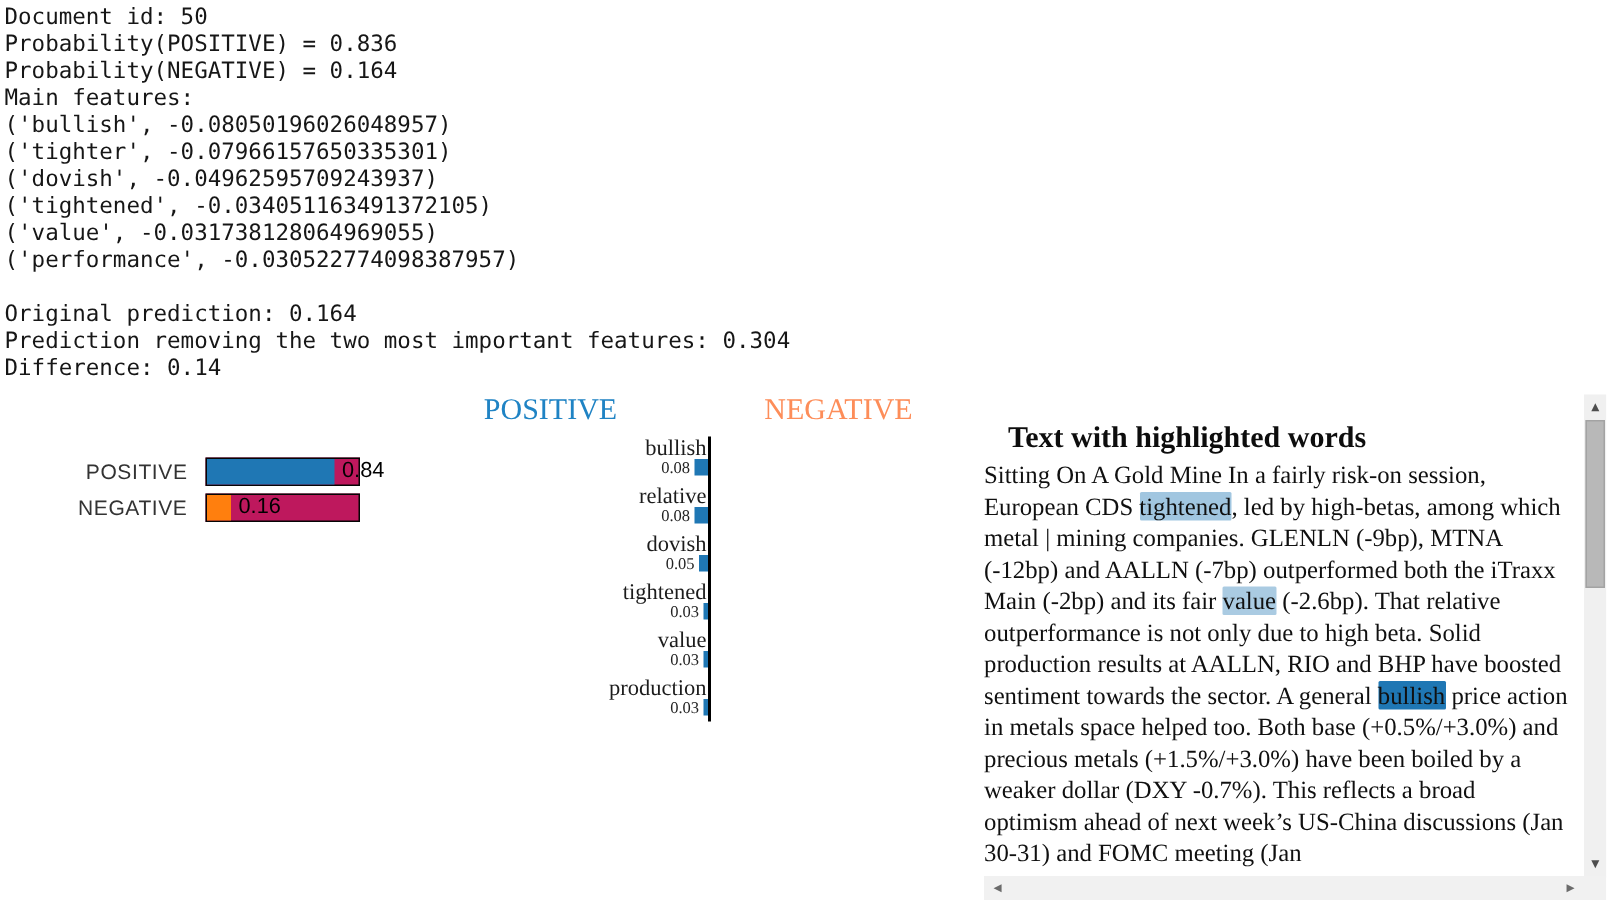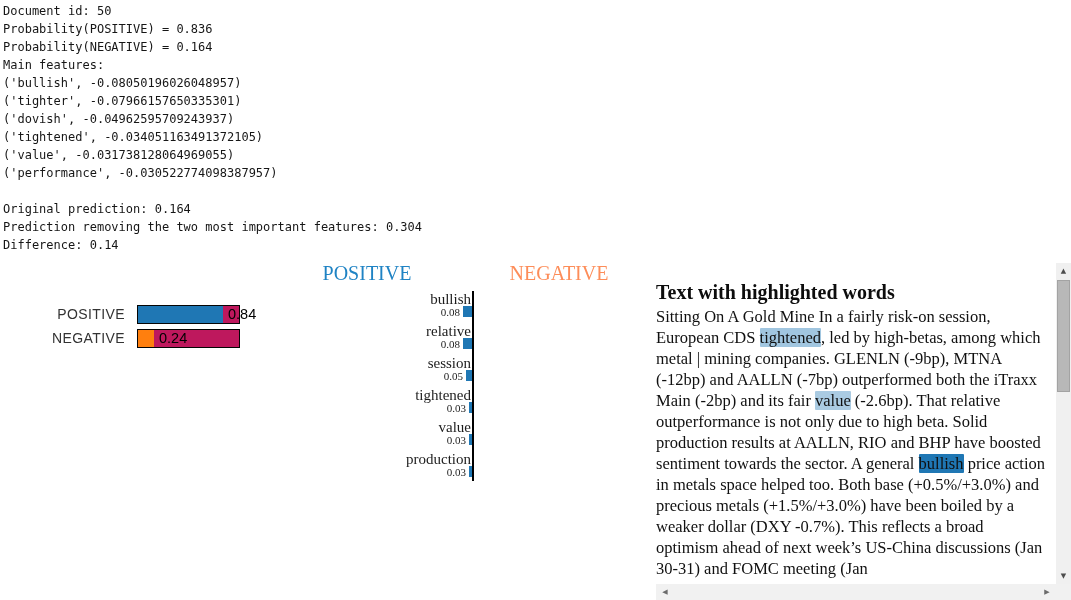--- a/index.html
+++ b/index.html
@@ -1,21 +1,21 @@
 <!DOCTYPE html>
 <html><head>
 <meta charset="utf-8">
 <style>
   html,body{margin:0;padding:0;background:#fff;}
   #app{position:relative;width:1071px;height:600px;background:#ffffff;overflow:hidden;
        font-family:"Liberation Serif",serif;color:#111;}
 
   
   #console{position:absolute;left:3px;top:2px;margin:0;
-           font-family:"DejaVu Sans Mono",monospace;font-size:12px;line-height:18px;
+           font-family:"DejaVu Sans Mono",monospace;font-size:15px;line-height:18px;
            color:#161616;white-space:pre;}
 
   
   .pp-title{position:absolute;left:29px;top:276px;font-size:16.5px;color:#2b2b2b;}
   .pp-row{position:absolute;left:25px;height:20px;white-space:nowrap;}
   .pp-row.r0{top:305px;} .pp-row.r1{top:329px;}
   .pp-label{display:inline-block;width:100px;text-align:right;vertical-align:top;
             font-family:"Liberation Sans",sans-serif;font-size:14px;color:#333;
             letter-spacing:.4px;line-height:19px;}
   .pp-bar{display:inline-block;position:relative;margin-left:8px;width:101px;height:17px;
@@ -29,21 +29,21 @@
   .fc-header{position:absolute;top:2px;width:134px;text-align:center;font-size:20px;line-height:23px;}
   .fc-header.pos{left:0;}
   .fc-header.neg{left:192px;}
   .fc-axis{position:absolute;left:172px;top:31px;width:2px;height:190px;background:#000;}
   .feature-name{position:absolute;right:159px;font-size:15px;line-height:15px;color:#1c1c1c;white-space:nowrap;}
   .feature-bar{position:absolute;right:158px;height:11px;}
   .feature-value{position:absolute;font-size:11px;line-height:12px;color:#222;white-space:nowrap;}
 
   
   #text-panel{position:absolute;left:656px;top:262px;width:399px;height:323px;overflow:hidden;}
-  .tp-title{margin:18px 0 0 0;font-size:20px;font-weight:bold;color:#0d0d0d;line-height:24px;}
+  .tp-title{margin:18px 0 0 16px;font-size:20px;font-weight:bold;color:#0d0d0d;line-height:24px;}
   .tp-body{margin-top:2px;width:392px;font-size:16.5px;line-height:21px;color:#101010;}
   .tp-body span{border-radius:1px;}
 
   
   .vsb{position:absolute;left:1056px;top:263px;width:15px;height:322px;background:#f0f0f0;}
   .vsb-btn{position:absolute;left:0;width:15px;height:13px;text-align:center;
            font-family:"DejaVu Sans",sans-serif;font-size:7px;line-height:13px;color:#4d4d4d;}
   .vsb-btn.up{top:2px;} .vsb-btn.down{bottom:2px;}
   .vsb-thumb{position:absolute;left:1px;top:17px;width:13px;height:112px;
              background:#b8b8b8;border:1px solid #a3a3a3;box-sizing:border-box;}
@@ -66,36 +66,36 @@
     <div class="pp-bar">
       <div class="pp-fill" style="width: 85px; background: rgb(31, 119, 180);"></div>
       <span class="pp-value" style="left: 90px;">0.84</span>
     </div>
   </div>
 
   <div class="pp-row r1">
     <span class="pp-label">NEGATIVE</span>
     <div class="pp-bar">
       <div class="pp-fill" style="width: 16px; background: rgb(255, 127, 14);"></div>
-      <span class="pp-value" style="left: 21px;">0.24</span>
+      <span class="pp-value" style="left: 21px;">0.16</span>
     </div>
   </div>
 
   <div id="feature-chart">
     <div class="fc-header pos" style="color: rgb(31, 131, 196);">POSITIVE</div>
     <div class="fc-header neg" style="color: rgb(253, 141, 89);">NEGATIVE</div>
     <div class="fc-axis"></div>
     <div>
         <div class="feature-name" style="top: 32px;">bullish</div>
         <div class="feature-bar" style="top: 46px; width: 9px; background: rgb(31, 119, 180);"></div>
         <div class="feature-value" style="top: 46px; right: 170px;">0.08</div>
         <div class="feature-name" style="top: 64px;">relative</div>
         <div class="feature-bar" style="top: 78px; width: 9px; background: rgb(31, 119, 180);"></div>
         <div class="feature-value" style="top: 78px; right: 170px;">0.08</div>
-        <div class="feature-name" style="top: 96px;">session</div>
+        <div class="feature-name" style="top: 96px;">dovish</div>
         <div class="feature-bar" style="top: 110px; width: 6px; background: rgb(31, 119, 180);"></div>
         <div class="feature-value" style="top: 110px; right: 167px;">0.05</div>
         <div class="feature-name" style="top: 128px;">tightened</div>
         <div class="feature-bar" style="top: 142px; width: 3px; background: rgb(31, 119, 180);"></div>
         <div class="feature-value" style="top: 142px; right: 164px;">0.03</div>
         <div class="feature-name" style="top: 160px;">value</div>
         <div class="feature-bar" style="top: 174px; width: 3px; background: rgb(31, 119, 180);"></div>
         <div class="feature-value" style="top: 174px; right: 164px;">0.03</div>
         <div class="feature-name" style="top: 192px;">production</div>
         <div class="feature-bar" style="top: 206px; width: 3px; background: rgb(31, 119, 180);"></div>

